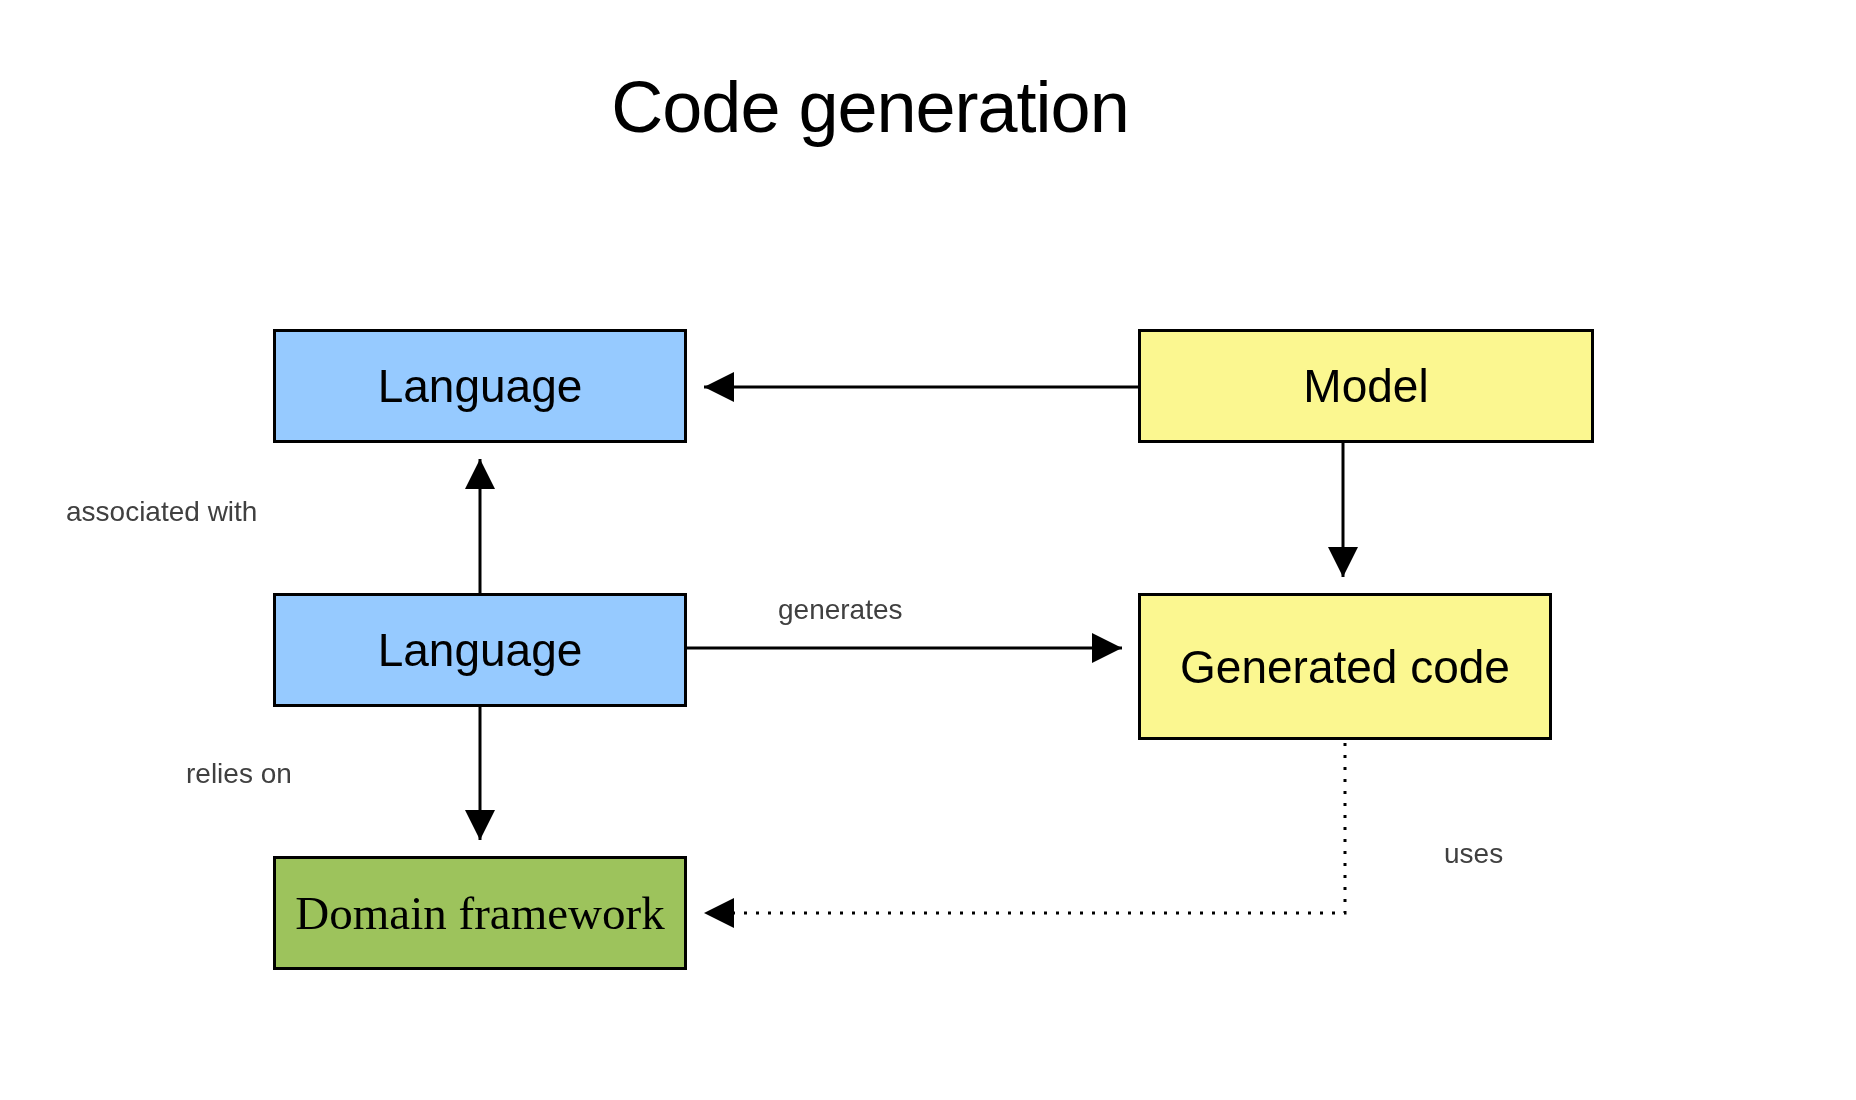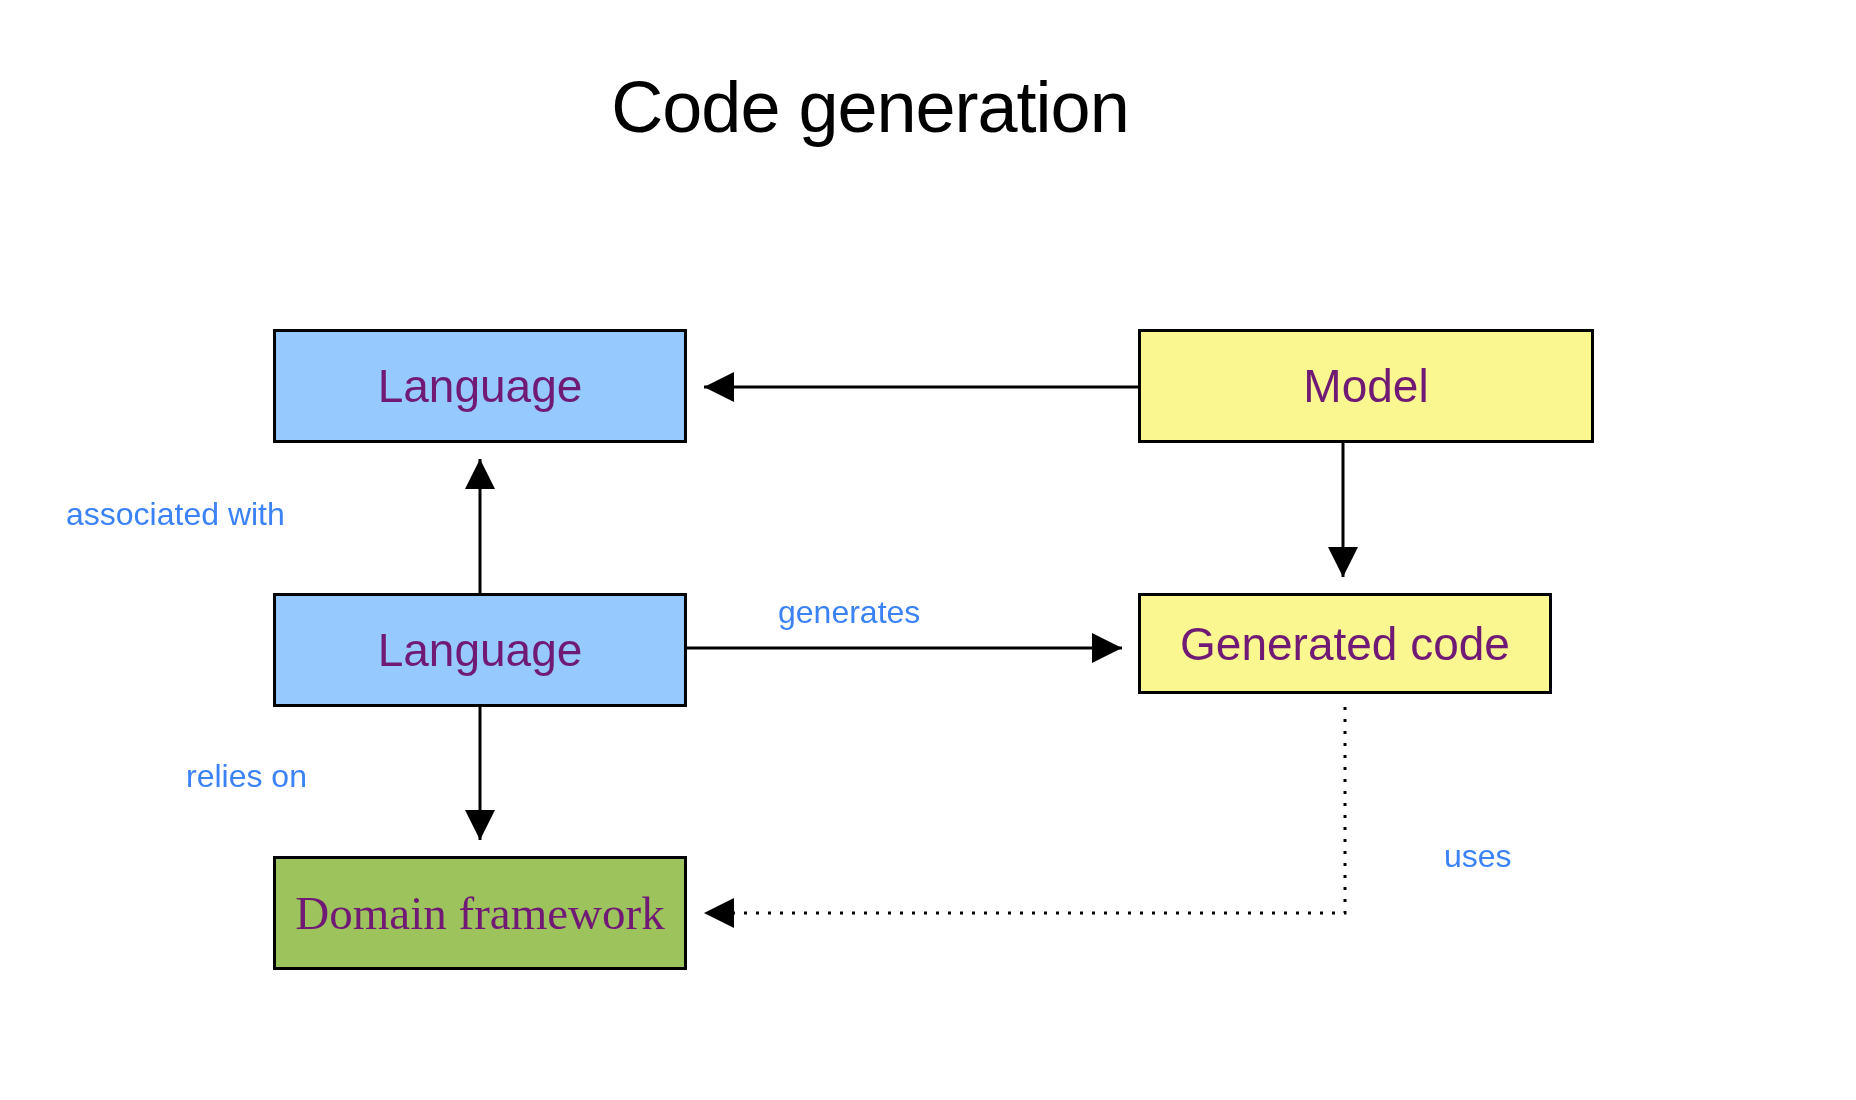--- a/index.html
+++ b/index.html
@@ -28,39 +28,39 @@
     letter-spacing: -1px;
     white-space: nowrap;
   }
   .node {
     position: absolute;
     box-sizing: border-box;
     border: 3px solid #000000;
     display: flex;
     align-items: center;
     justify-content: center;
-    color: #701a75;
+    color: #000000;
     font-size: 46px;
     line-height: 1;
     white-space: nowrap;
   }
   .node.blue   { background: #96caff; }
   .node.yellow { background: #fbf790; }
   .node.green  { background: #9dc35c; font-family: Liberation Serif, serif; }
 
   #node-language        { left: 273px; top: 329px; width: 414px; height: 114px; }
   #node-model           { left: 1138px; top: 329px; width: 456px; height: 114px; }
   #node-generator       { left: 273px; top: 593px; width: 414px; height: 114px; }
-  #node-generated-code  { left: 1138px; top: 593px; width: 414px; height: 101px; }
+  #node-generated-code  { left: 1138px; top: 593px; width: 414px; height: 147px; }
   #node-domain-framework{ left: 273px; top: 856px; width: 414px; height: 114px; font-size: 47px; }
 
   .edge-label {
     position: absolute;
-    color: #3b82f6;
-    font-size: 32px;
+    color: #404040;
+    font-size: 28px;
     line-height: 1;
     white-space: nowrap;
   }
   #label-associated-with { left: 66px;  top: 498px; }
   #label-relies-on       { left: 178px; top: 760px; margin-left: 8px; }
   #label-generates       { left: 778px; top: 596px; }
   #label-uses            { left: 1444px;top: 840px; }
 
   #edges {
     position: absolute;

